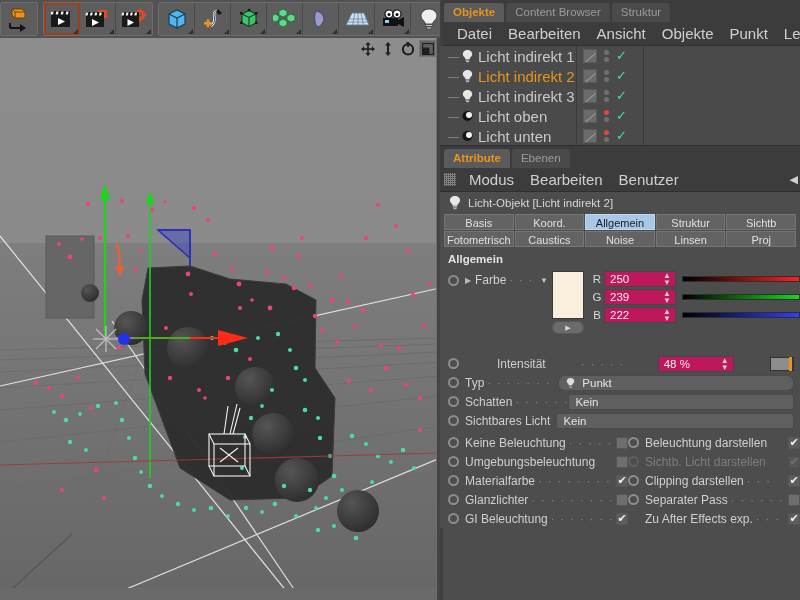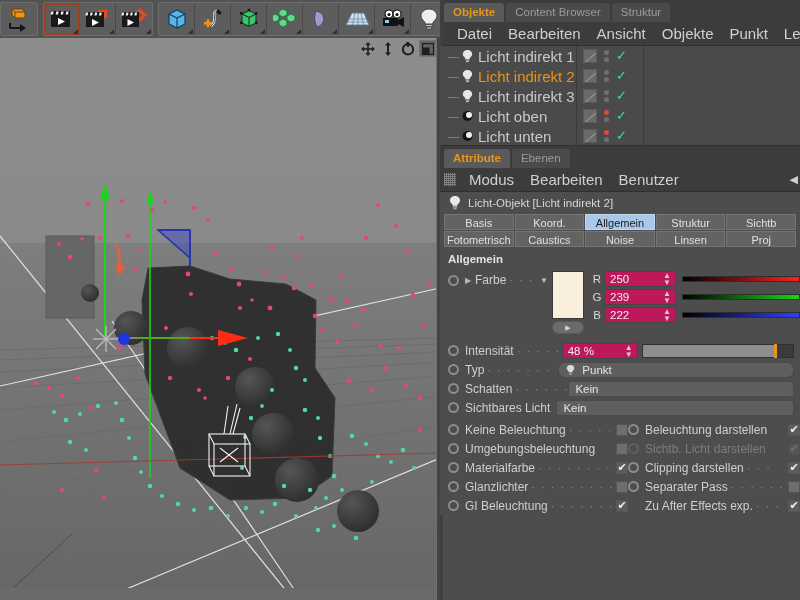--- a/index.html
+++ b/index.html
@@ -828,21 +828,21 @@
             <span class="chanlabel">B</span>
             <span class="numfield" style="width:72px;">
               <span>222</span>
               <span class="spin">▲<br>▼</span>
             </span>
             <span class="chanbar b" style="margin-left:6px;"></span>
           </div>
         </div>
       </div>
 
-      <div class="prow" style="margin-top:7px;">
+      <div class="prow" style="margin-top:20px;gap:32px;">
         <span class="anim-dot"></span>
         <span class="plabel">Intensität</span>
         <span class="dotfill" style="flex:0 0 48px;">· · · · ·</span>
         <span class="numfield" style="width:76px;">
           <span>48 %</span>
           <span class="spin">▲<br>▼</span>
         </span>
         <span class="slider" style="margin-left:4px; margin-right:6px;">
           <span class="fill" id="int-fill" style="width: 88%;"></span>
           <span class="knob" id="int-knob" style="left: calc(88% - 1px);"></span>

